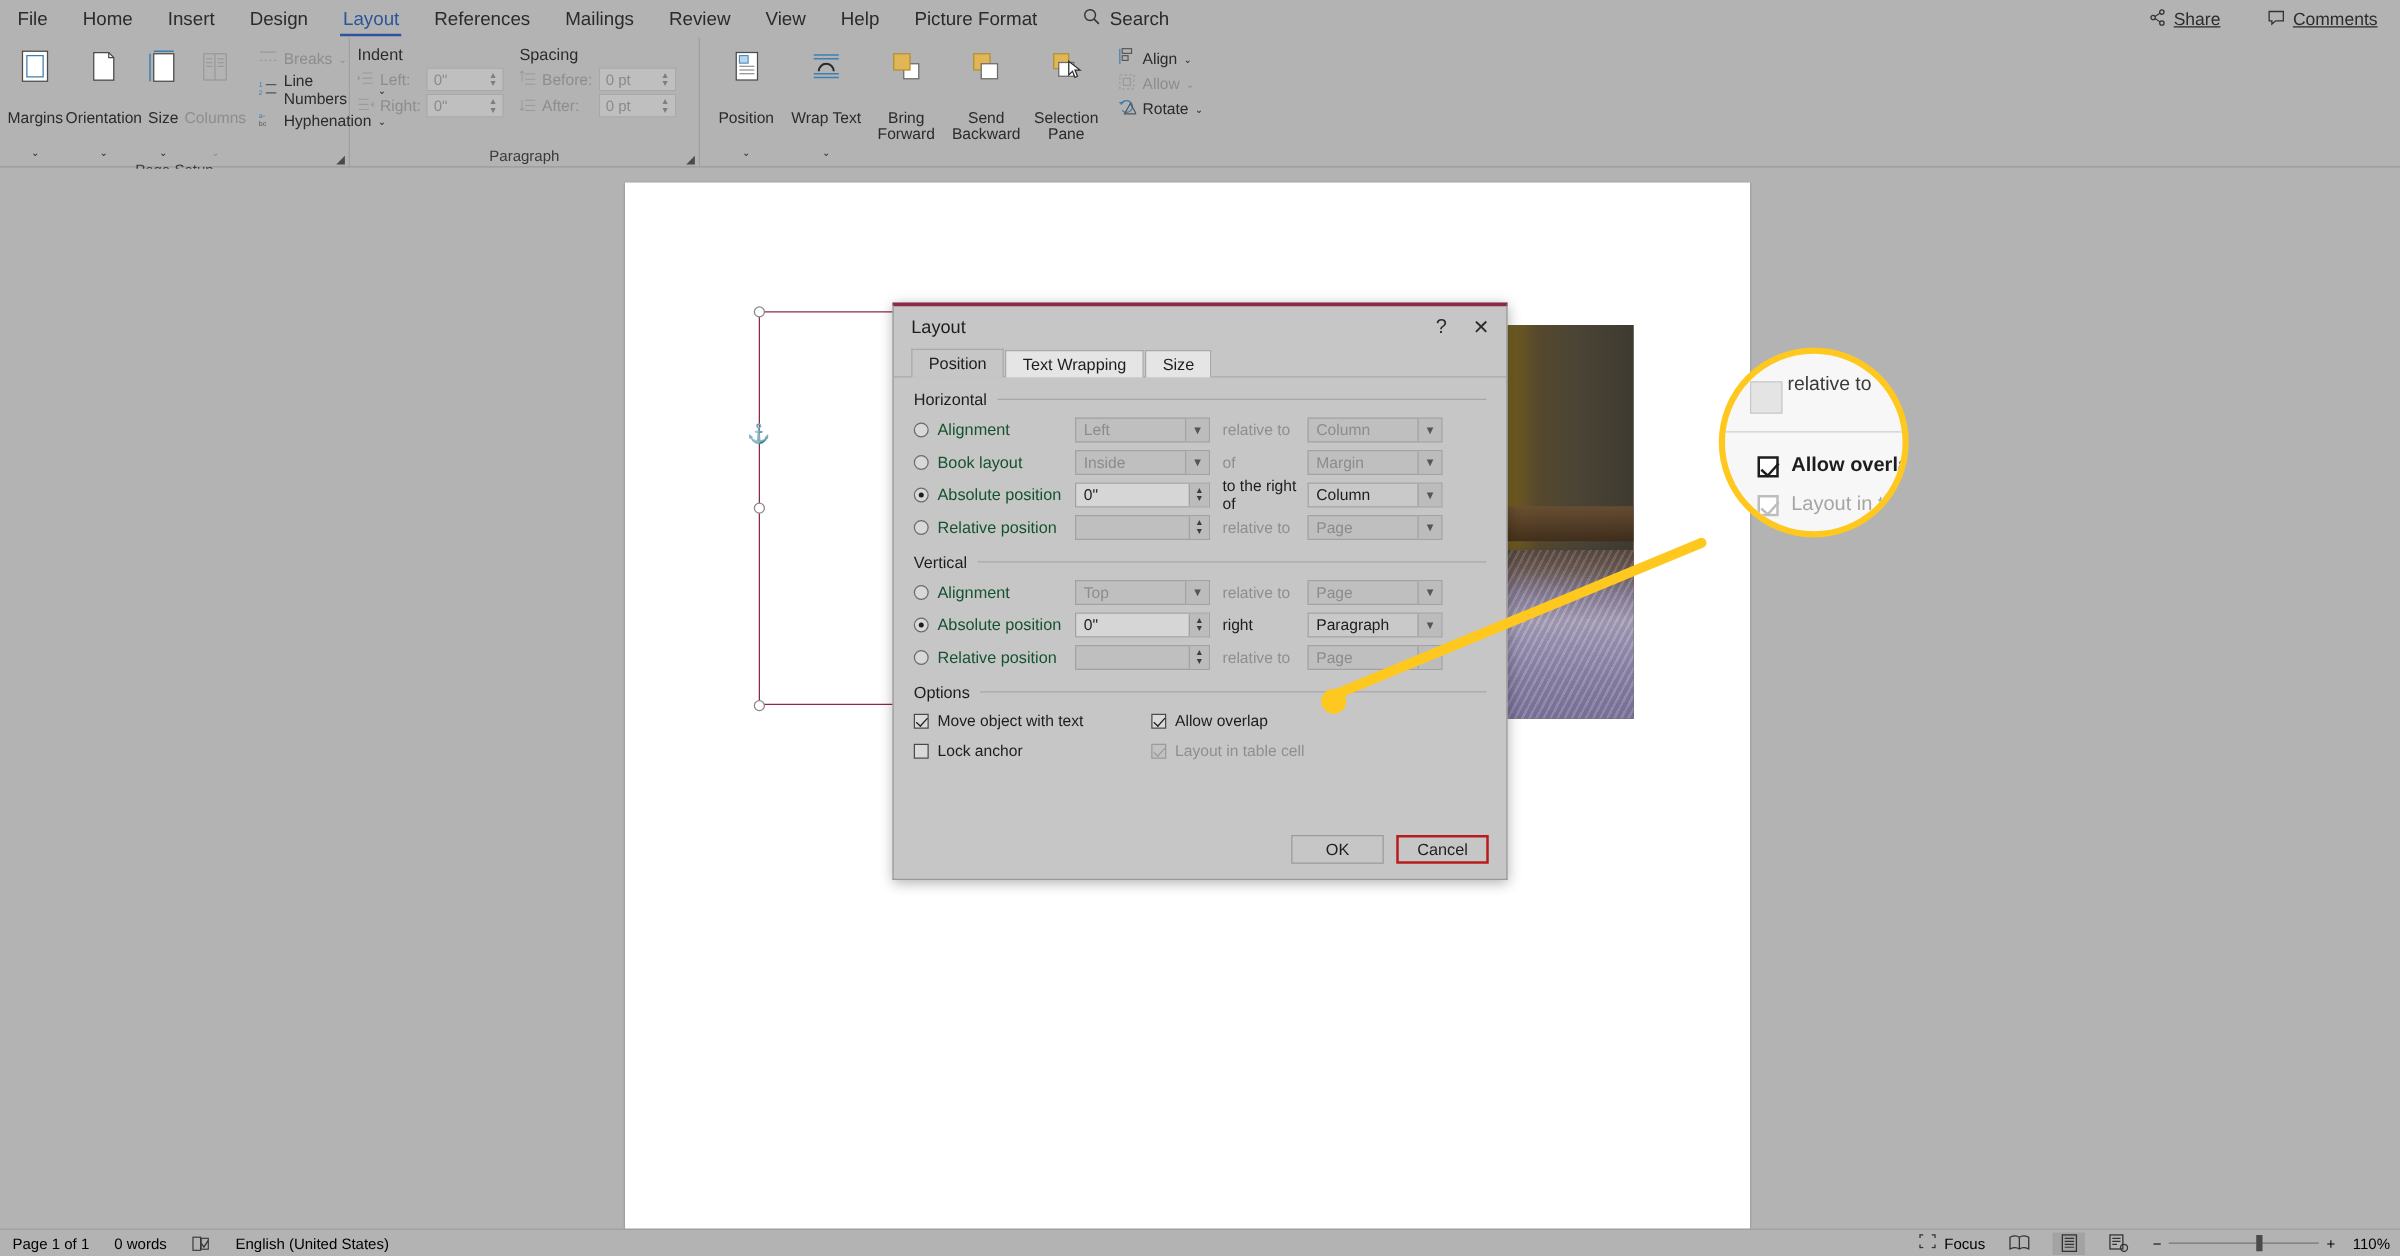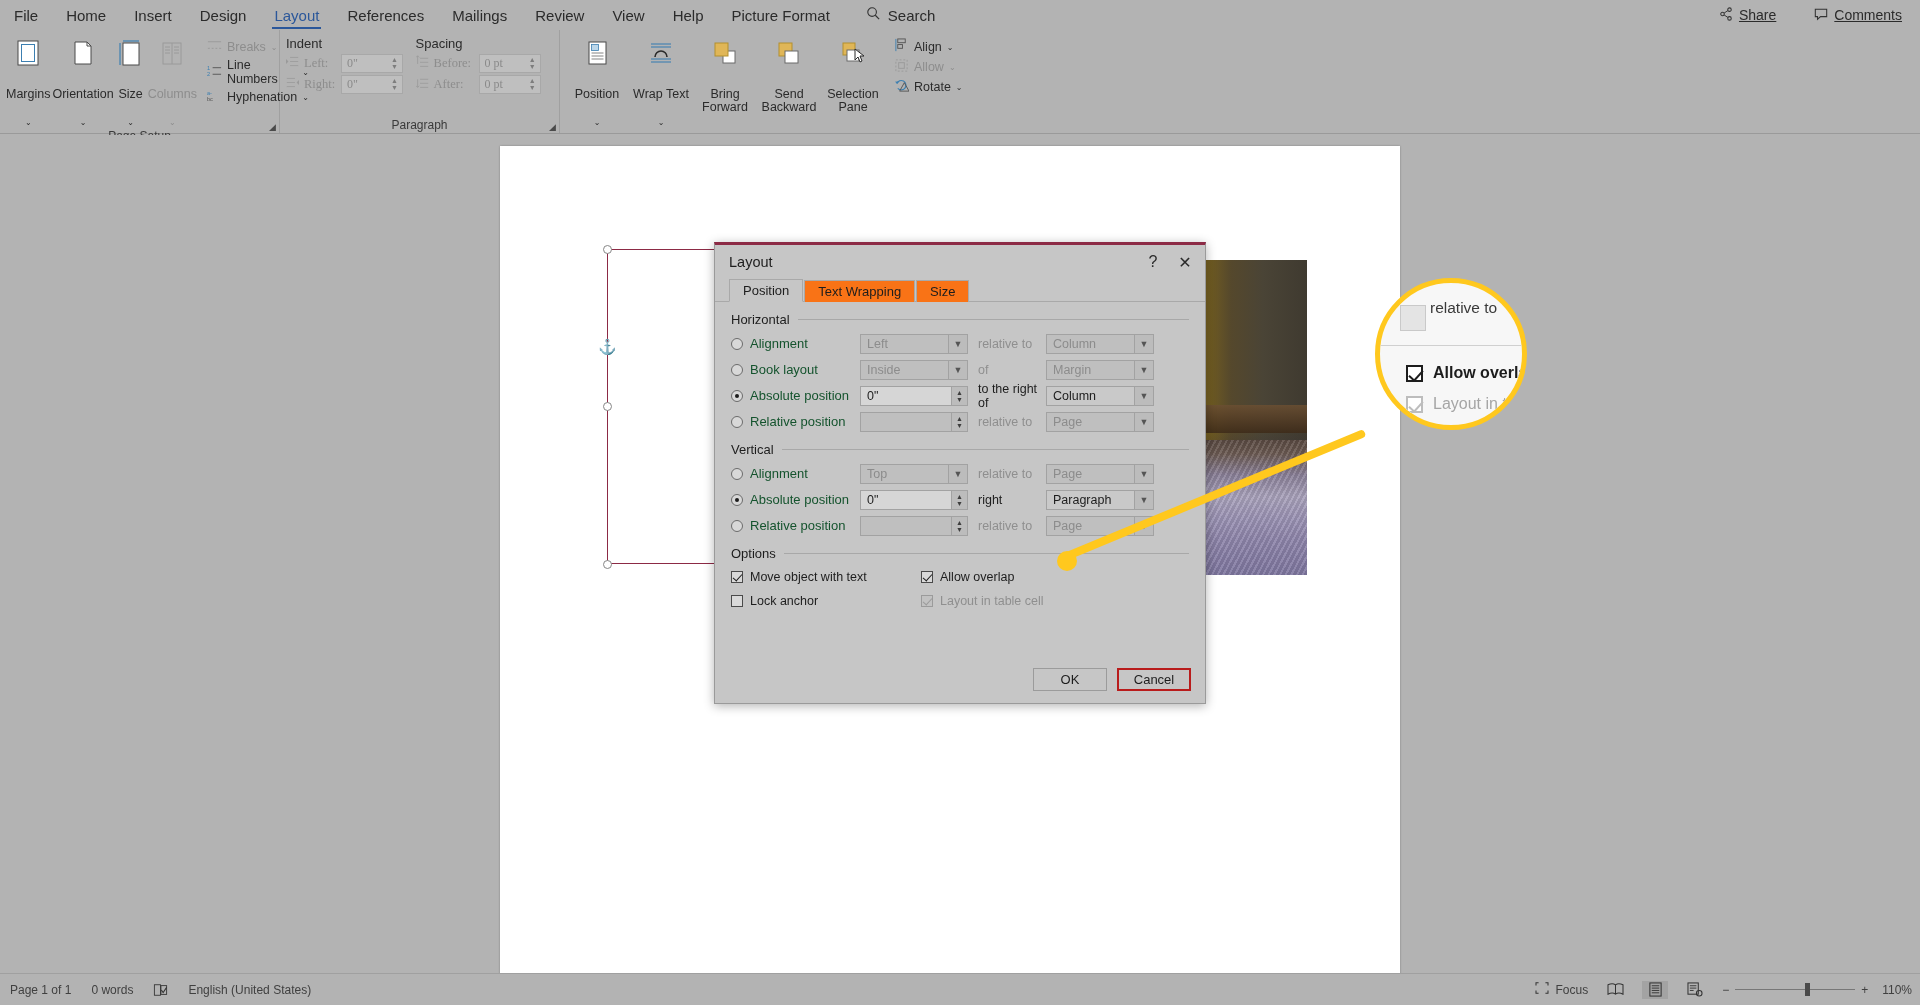--- a/index.html
+++ b/index.html
@@ -64,21 +64,21 @@
   }
   .bigbtn .ic { height: 34px; display: flex; align-items: center; justify-content: center; }
   .bigbtn .lb {
     font-size: 12.5px; color: #2b2b2b; text-align: center; line-height: 13px;
     margin-top: 2px;
   }
   .bigbtn .caret { font-size: 8px; color: #2b2b2b; line-height: 10px; margin-top:1px;}
   .bigbtn.dis .lb, .bigbtn.dis .caret { color: #8d8d8d; }
 
   .smallrow { display:flex; align-items:center; gap:5px; height: 21px; font-size: 12.5px; color:#2b2b2b; }
-  .smallrow.dis { color: #8d8d8d; font-family: Liberation Serif, serif; }
+  .smallrow.dis { color: #8d8d8d; }
   .minibtn { display:flex; align-items:center; gap:5px; padding: 1px 4px; font-size:12.5px; color:#2b2b2b;}
   .minibtn.dis { color:#8d8d8d; }
 
   .spinbox {
     width: 62px; height: 19px; background: #bfbfbf; border: 1px solid #a8a8a8;
     display: flex; align-items: center; position: relative;
     font-size: 12px; color: #8a8a8a; padding-left: 5px;
   }
   .spinbox .arrows {
     position: absolute; right: 1px; top: 0; bottom: 0; width: 13px;
@@ -148,21 +148,21 @@
     height: 34px; display: flex; align-items: center; padding-left: 14px;
     font-size: 14.5px; color: #1d1d1d;
   }
   .dlg-title-btns { position: absolute; right: 6px; top: 4px; display:flex; align-items:center; gap:4px;}
   .dlg-tbtn { width: 28px; height: 26px; display:flex; align-items:center; justify-content:center;
      font-size: 16px; color: #2b2b2b; }
   .dlg-tabs { display: flex; padding-left: 14px; height: 23px; align-items: flex-end;
       border-bottom: 1px solid #a9a9a9; }
   .dtab {
     padding: 3px 13px 3px 13px; font-size: 13px; color: #1d1d1d;
-    background: #f97316; border: 1px solid #a9a9a9; border-bottom: none; margin-right: 1px;
+    background: #e5e5e5; border: 1px solid #a9a9a9; border-bottom: none; margin-right: 1px;
     position: relative; top: 1px;
   }
   .dtab.active { background: #c6c6c6; border-bottom: 1px solid #c6c6c6; }
 
   .dlg-body { padding: 10px 16px 0 16px; position: relative; }
   .sect { margin-bottom: 10px; }
   .sect-hd { display: flex; align-items: center; gap: 8px; margin-bottom: 6px; }
   .sect-hd .t { font-size: 13px; color: #1d1d1d; white-space: nowrap; }
   .sect-hd .ln { flex: 1; height: 1px; background: #a8a8a8; }
 
@@ -266,23 +266,23 @@
   .mag-box::after {
     content:""; position:absolute; left:4px; top:0px; width:6px; height:12px;
     border: solid #1d1d1d; border-width: 0 2.3px 2.3px 0; transform: rotate(42deg);
   }
   .mag-box.dis::after { border-color: #bdbdbd; }
   .mag-txt { font-size: 16px; color: #1d1d1d; font-weight: bold; white-space: nowrap; }
   .mag-txt.dis { color: #a5a5a5; font-weight: normal; }
 
   
   .statusbar {
-    position: absolute; left: 0; bottom: 0; width: 1920px; height: 32px;
+    position: absolute; left: 0; bottom: 0; width: 1920px; height: 22px;
     background: #b3b3b3; border-top: 1px solid #a0a0a0;
-    display: flex; align-items: center; font-size: 12px; color: #404040;
+    display: flex; align-items: center; font-size: 12px; color: #000000;
   }
   .sb-left { display: flex; align-items: center; gap: 20px; padding-left: 10px; }
   .sb-right { position: absolute; right: 8px; display: flex; align-items: center; gap: 14px; }
   .sb-item { display: flex; align-items: center; gap: 6px; white-space: nowrap; }
   .viewbtn { width: 26px; height: 18px; display:flex; align-items:center; justify-content:center; }
   .viewbtn.sel { background: #a3a3a3; }
   .zoomslider { display: flex; align-items: center; gap: 6px; }
   .ztrack { width: 120px; height: 1px; background: #777; position: relative; }
   .zthumb { position: absolute; left: 70px; top: -6px; width: 5px; height: 13px; background: #4a4a4a; }
 </style>

